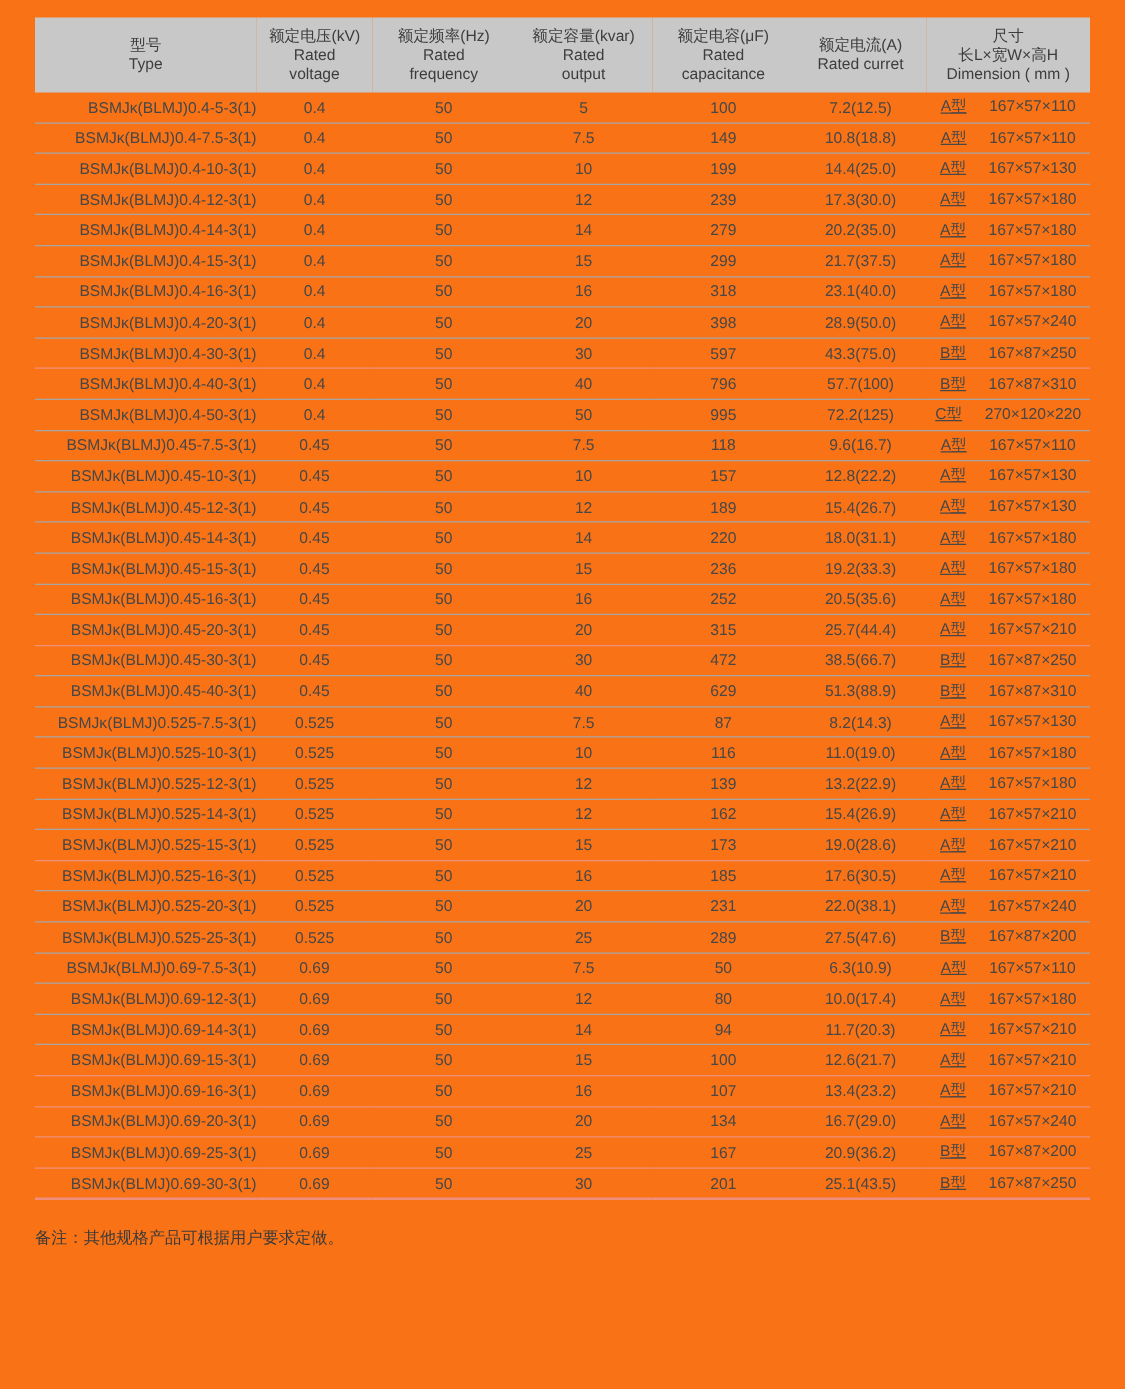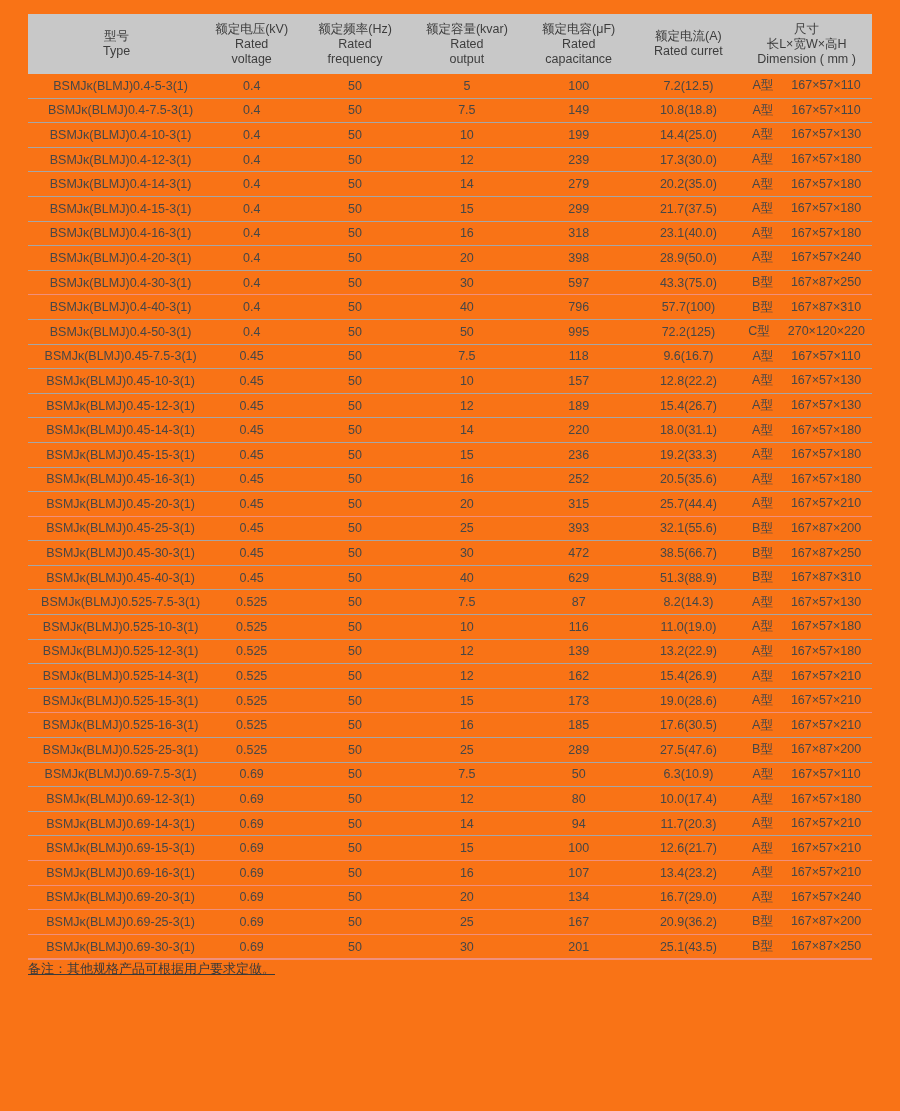--- a/index.html
+++ b/index.html
@@ -38,37 +38,36 @@
     border-bottom: 1px solid #a6a6a6;
     font-size: 12.5px;
     color: #474747;
     text-align: center;
     vertical-align: middle;
     padding: 0;
     white-space: nowrap;
     overflow: hidden;
   }
   tbody td.model {
-    text-align: center;
+    text-align: right;
     padding-left: 8px;
     margin-left: 44px;
   }
   tbody tr.redline td {
     border-bottom-color: #f0907c;
   }
   tbody tr:last-child td {
     border-bottom-width: 2px;
     border-bottom-color: #f0907c;
   }
-  td.dimension .box { margin-right: 18px; }
+  td.dimension .box { margin-right: 18px; text-decoration: underline; }
   .footnote {
-    margin-top: 0;
+    margin-top: 21px;
     font-size: 13px;
     color: #3a3a3a;
-    text-decoration: underline;
   }
 </style>
 </head>
 <body>
 
 <div class="page">
   <table class="spec">
     <colgroup>
       <col style="width:21%">
       <col style="width:11%">
@@ -272,29 +271,20 @@
         <tr class="redline">
           <td class="model">BSMJᴋ(BLMJ)0.45-20-3(1)</td>
           <td class="voltage">0.45</td>
           <td class="frequency">50</td>
           <td class="output">20</td>
           <td class="capacitance">315</td>
           <td class="current">25.7(44.4)</td>
           <td class="dimension"><span class="box">A型</span><span class="size">167×57×210</span></td>
         </tr>
         <tr>
-          <td class="model">BSMJᴋ(BLMJ)0.45-25-3(1)</td>
-          <td class="voltage">0.45</td>
-          <td class="frequency">50</td>
-          <td class="output">25</td>
-          <td class="capacitance">393</td>
-          <td class="current">32.1(55.6)</td>
-          <td class="dimension"><span class="box">B型</span><span class="size">167×87×200</span></td>
-        </tr>
-        <tr>
           <td class="model">BSMJᴋ(BLMJ)0.45-30-3(1)</td>
           <td class="voltage">0.45</td>
           <td class="frequency">50</td>
           <td class="output">30</td>
           <td class="capacitance">472</td>
           <td class="current">38.5(66.7)</td>
           <td class="dimension"><span class="box">B型</span><span class="size">167×87×250</span></td>
         </tr>
         <tr>
           <td class="model">BSMJᴋ(BLMJ)0.45-40-3(1)</td>
@@ -351,20 +341,29 @@
           <td class="dimension"><span class="box">A型</span><span class="size">167×57×210</span></td>
         </tr>
         <tr>
           <td class="model">BSMJᴋ(BLMJ)0.525-16-3(1)</td>
           <td class="voltage">0.525</td>
           <td class="frequency">50</td>
           <td class="output">16</td>
           <td class="capacitance">185</td>
           <td class="current">17.6(30.5)</td>
           <td class="dimension"><span class="box">A型</span><span class="size">167×57×210</span></td>
+        </tr>
+        <tr>
+          <td class="model">BSMJᴋ(BLMJ)0.525-20-3(1)</td>
+          <td class="voltage">0.525</td>
+          <td class="frequency">50</td>
+          <td class="output">20</td>
+          <td class="capacitance">231</td>
+          <td class="current">22.0(38.1)</td>
+          <td class="dimension"><span class="box">A型</span><span class="size">167×57×240</span></td>
         </tr>
         <tr>
           <td class="model">BSMJᴋ(BLMJ)0.525-25-3(1)</td>
           <td class="voltage">0.525</td>
           <td class="frequency">50</td>
           <td class="output">25</td>
           <td class="capacitance">289</td>
           <td class="current">27.5(47.6)</td>
           <td class="dimension"><span class="box">B型</span><span class="size">167×87×200</span></td>
         </tr>

